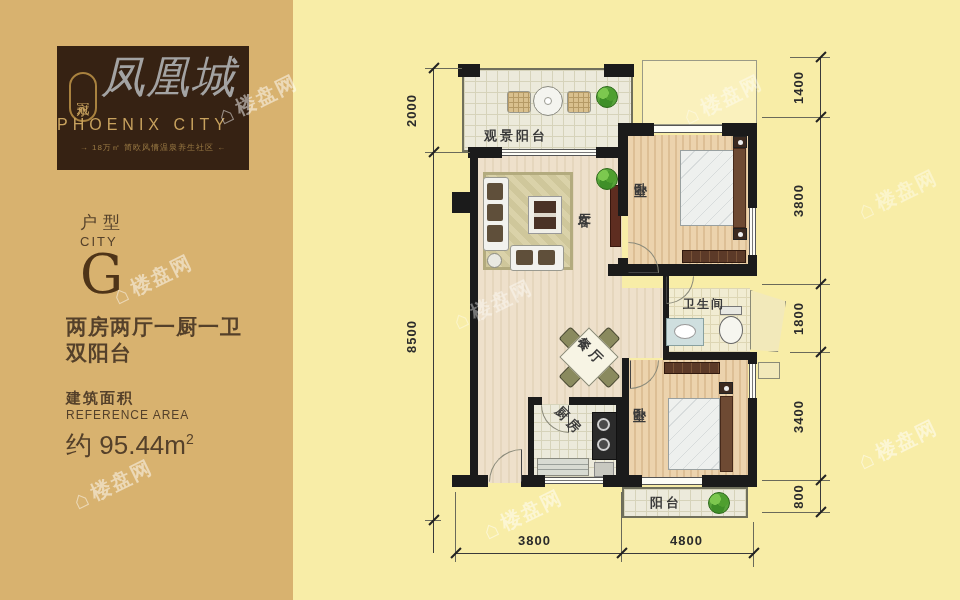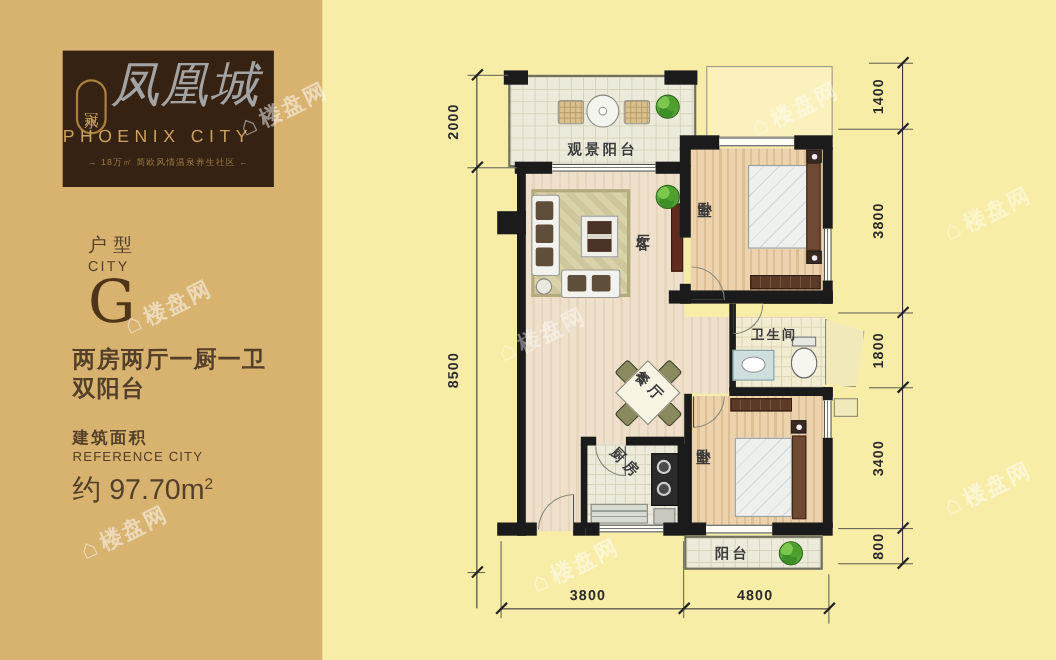--- a/index.html
+++ b/index.html
@@ -71,34 +71,34 @@
   <div class="abs logo-latin">PHOENIX CITY</div>
   <div class="abs logo-tag">→ 18万㎡ 简欧风情温泉养生社区 ←</div>
 </div>
 
 <div class="abs t-brown" style="left:80px;top:211px;font-size:17px;letter-spacing:6px;">户型</div>
 <div class="abs t-brown" style="left:80px;top:234px;font-size:13px;letter-spacing:2px;">CITY</div>
 <div class="abs" style="left:80px;top:243px;font-size:54px;font-family:'DejaVu Serif',serif;color:#4e3418;">G</div>
 <div class="abs t-brown" style="left:66px;top:313px;font-size:21px;font-weight:bold;letter-spacing:1px;">两房两厅一厨一卫</div>
 <div class="abs t-brown" style="left:66px;top:339px;font-size:21px;font-weight:bold;letter-spacing:1px;">双阳台</div>
 <div class="abs t-brown" style="left:66px;top:389px;font-size:15px;font-weight:bold;letter-spacing:2px;font-family:Liberation Mono, monospace;">建筑面积</div>
-<div class="abs t-brown" style="left:66px;top:408px;font-size:12px;letter-spacing:1px;">REFERENCE CITY</div>
-<div class="abs t-brown" style="left:66px;top:428px;font-size:26px;"><span>约</span> <span>97.70m</span><sup style="font-size:14px;">2</sup></div>
+<div class="abs t-brown" style="left:66px;top:408px;font-size:12px;letter-spacing:1px;">REFERENCE AREA</div>
+<div class="abs t-brown" style="left:66px;top:428px;font-size:26px;"><span>约</span> <span>95.44m</span><sup style="font-size:14px;">2</sup></div>
 
 <div class="abs" style="left:642px;top:60px;width:115px;height:65px;border:1px solid #9a9a86;background:rgba(255,255,255,.25);"></div>
 
 <div class="abs tile rail" style="left:462px;top:68px;width:171px;height:84px;"></div>
 <div class="abs wall" style="left:458px;top:64px;width:22px;height:13px;"></div>
 <div class="abs wall" style="left:604px;top:64px;width:30px;height:13px;"></div>
 <div class="abs sofa" style="left:507px;top:91px;width:24px;height:22px;background:#d9c08e;background-image:linear-gradient(#b59a66 1px,transparent 1px),linear-gradient(90deg,#b59a66 1px,transparent 1px);background-size:5px 5px;"></div>
 <div class="abs" style="left:533px;top:86px;width:30px;height:30px;border-radius:50%;background:#f4f4ef;border:1px solid #8a8a80;"></div>
 <div class="abs" style="left:544px;top:97px;width:8px;height:8px;border-radius:50%;border:1px solid #9a9a90;background:#fff;"></div>
 <div class="abs sofa" style="left:567px;top:91px;width:24px;height:22px;background:#d9c08e;background-image:linear-gradient(#b59a66 1px,transparent 1px),linear-gradient(90deg,#b59a66 1px,transparent 1px);background-size:5px 5px;"></div>
 <div class="abs plant" style="left:596px;top:86px;width:22px;height:22px;"></div>
-<div class="abs room-label" style="left:516px;top:127px;">观景阳台</div>
+<div class="abs room-label" style="left:484px;top:127px;">观景阳台</div>
 
 <div class="abs wood" style="left:470px;top:152px;width:152px;height:331px;"></div>
 <div class="abs wood" style="left:622px;top:288px;width:43px;height:70px;"></div>
 
 <div class="abs wall" style="left:468px;top:147px;width:34px;height:11px;"></div>
 <div class="abs winH" style="left:502px;top:149px;width:94px;height:7px;"></div>
 <div class="abs wall" style="left:596px;top:147px;width:26px;height:11px;"></div>
 
 <div class="abs wall" style="left:470px;top:152px;width:8px;height:335px;"></div>
 <div class="abs wall" style="left:452px;top:192px;width:26px;height:21px;"></div>

